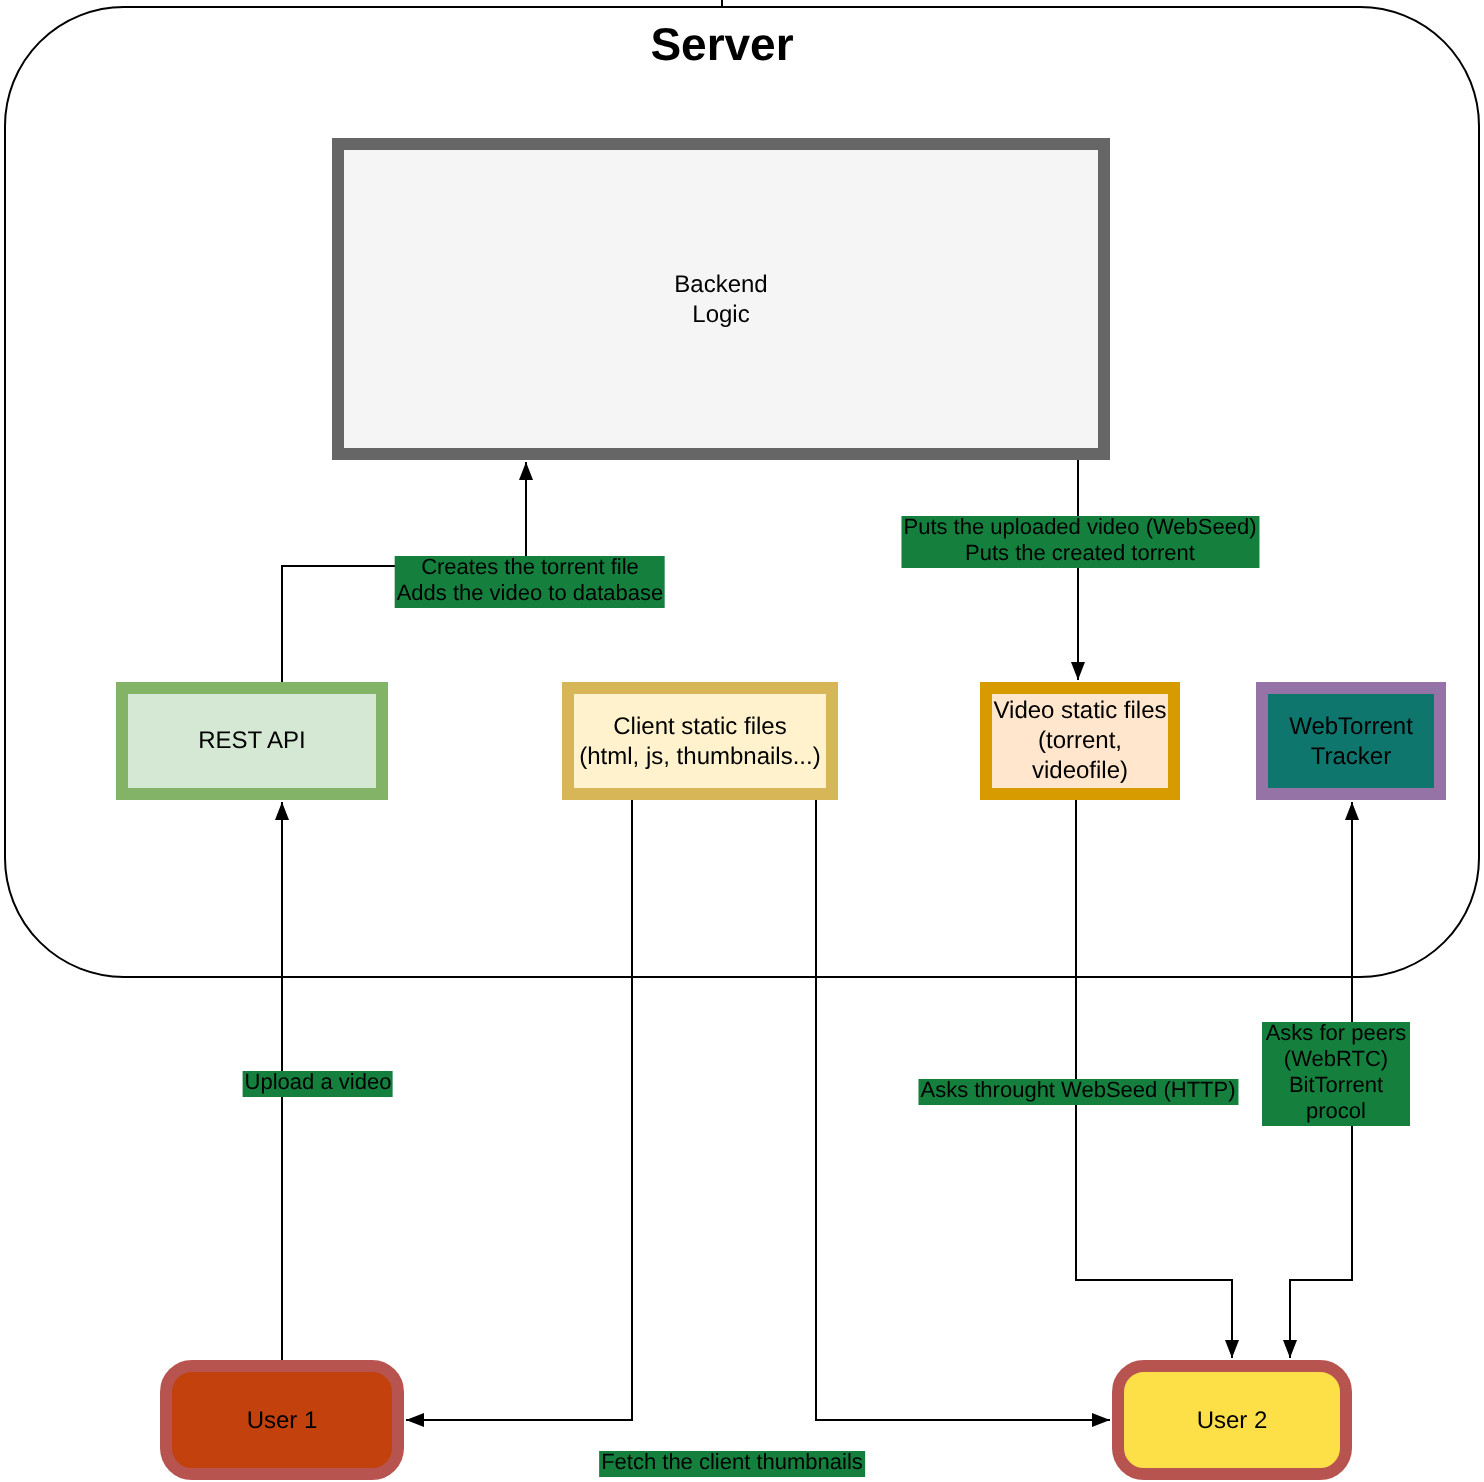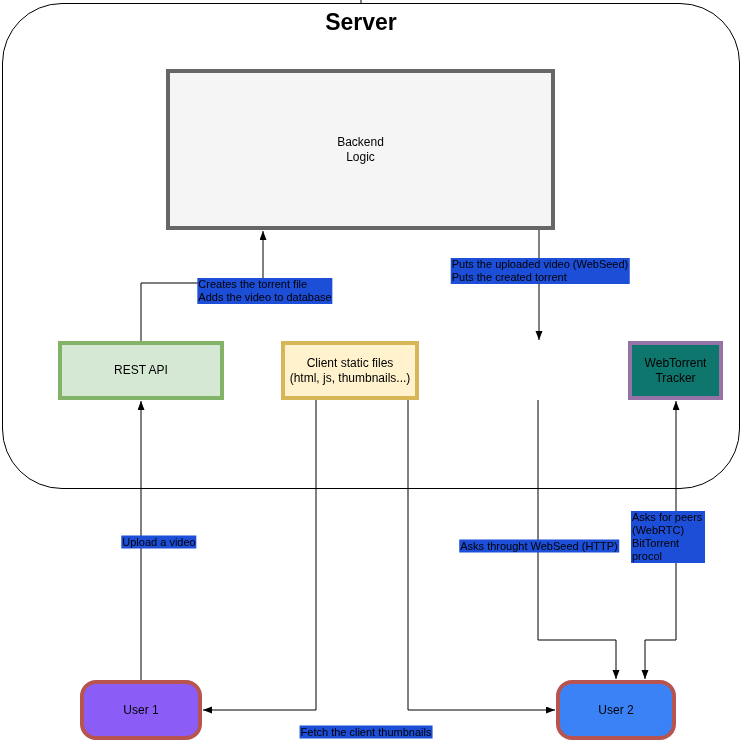--- a/index.html
+++ b/index.html
@@ -30,44 +30,45 @@
     white-space: nowrap;
   }
   #edge-layer {
     position: absolute;
     left: 0; top: 0;
     width: 742px; height: 741px;
   }
   .node {
     position: absolute;
     box-sizing: border-box;
-    border: 4px solid #6d28d9;
+    border: 6px solid #6d28d9;
     display: flex;
     align-items: center;
     justify-content: center;
     text-align: center;
     font-size: 12px;
     color: #000000;
     line-height: 15px;
   }
   .node span { white-space: pre-line; }
   #node-backend   { left: 166px; top: 69px;  width: 389px; height: 161px; }
-  #node-rest-api  { left: 58px;  top: 341px; width: 166px; height: 59px; }
+  #node-rest-api  { left: 58px;  top: 341px; width: 136px; height: 59px; }
   #node-client    { left: 281px; top: 341px; width: 138px; height: 59px; }
   #node-video     { left: 490px; top: 341px; width: 100px; height: 59px; }
   #node-tracker   { left: 628px; top: 341px; width: 95px;  height: 59px; }
   #node-user1     { left: 80px;  top: 680px; width: 122px; height: 60px; border-radius: 16px; }
   #node-user2     { left: 556px; top: 680px; width: 120px; height: 60px; border-radius: 16px; }
   .edge-label {
     position: absolute;
     transform: translate(-50%, -50%);
-    background: #1d4ed8;
+    background: #15803d;
     font-size: 11px;
     line-height: 13px;
     color: #000000;
+    text-align: center;
     white-space: pre-line;
     padding: 0 1px;
   }
   #label-creates   { left: 221px; top: 291px; margin-left: 44px; }
   #label-puts      { left: 540px; top: 271px; }
   #label-upload    { left: 159px; top: 542px; }
   #label-webseed   { left: 539px; top: 546px; }
   #label-peers     { left: 668px; top: 537px; }
   #label-fetchapp  { left: 366px; top: 732px; }
 </style>
@@ -108,31 +109,35 @@
 
   <div class="node" id="node-rest-api" style="background-color: rgb(213, 232, 212); border-color: rgb(130, 179, 102);">
     <span>REST API</span>
   </div>
 
   <div class="node" id="node-client" style="background-color: rgb(255, 242, 204); border-color: rgb(214, 182, 86);">
     <span>Client static files
 (html, js, thumbnails...)</span>
   </div>
 
+  <div class="node" id="node-video" style="background-color: rgb(255, 230, 204); border-color: rgb(215, 155, 0);">
+    <span>Video static files
+(torrent, videofile)</span>
+  </div>
 
   <div class="node" id="node-tracker" style="background-color: #0f766e; border-color: rgb(150, 115, 166);">
     <span>WebTorrent
 Tracker</span>
   </div>
 
-  <div class="node" id="node-user1" style="background-color: #8b5cf6; border-color: rgb(184, 84, 80); justify-content: center;">
+  <div class="node" id="node-user1" style="background-color: #c2410c; border-color: rgb(184, 84, 80); justify-content: center;">
     <span>User 1</span>
   </div>
 
-  <div class="node" id="node-user2" style="background-color: #3b82f6; border-color: rgb(184, 84, 80);">
+  <div class="node" id="node-user2" style="background-color: #fde047; border-color: rgb(184, 84, 80);">
     <span>User 2</span>
   </div>
 
   <div class="edge-label" id="label-creates">Creates the torrent file
 Adds the video to database</div>
 
   <div class="edge-label" id="label-puts">Puts the uploaded video (WebSeed)
 Puts the created torrent</div>
 
   <div class="edge-label" id="label-upload">Upload a video</div>

